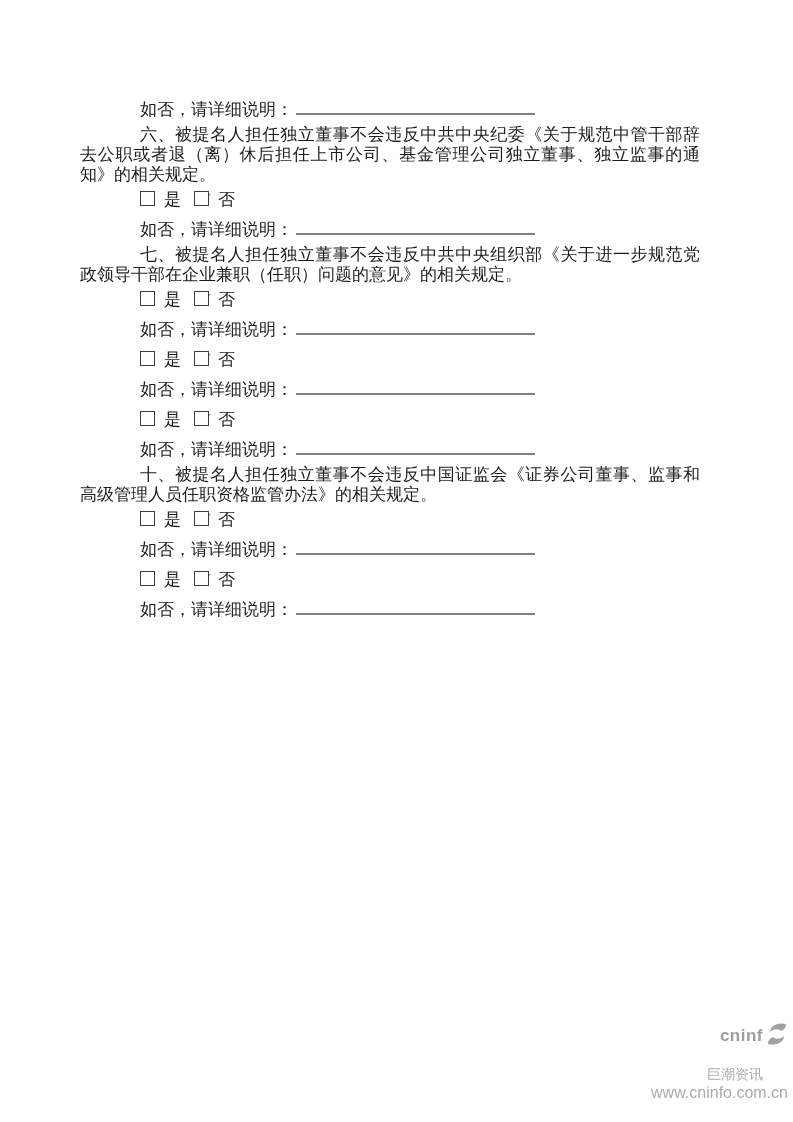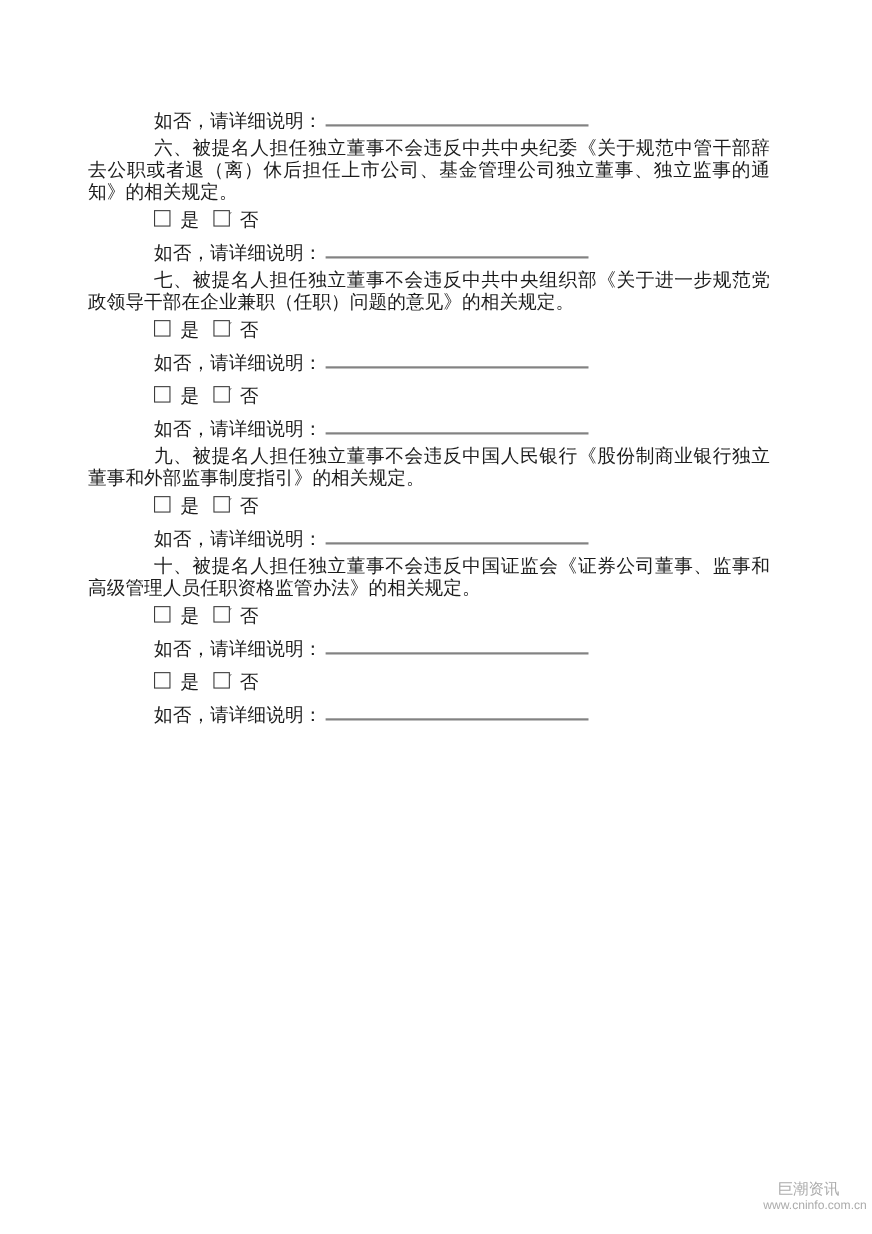--- a/index.html
+++ b/index.html
@@ -79,21 +79,21 @@
     justify-content: flex-end;
     gap: 2px;
   }
   .wm-brand {
     font-size: 17px;
     font-weight: bold;
     letter-spacing: 0.5px;
     color: #9d9d9d;
   }
   .wm-cn { font-size: 14px; margin-top: 18px; margin-right: 26px; color: #ababab; }
-  .wm-url { font-size: 11px; margin-top: 2px; margin-right: 1px; color: #ababab; }
+  .wm-url { font-size: 16px; margin-top: 2px; margin-right: 1px; color: #ababab; }
 </style>
 </head>
 <body>
 
 <div class="doc">
   <p class="line explain">
     <span>如否，请详细说明：</span><span class="uline"></span>
   </p>
   <div id="items">
   <div class="qa-item">
@@ -119,21 +119,20 @@
   <div class="qa-item">
     <p class="line yesno">
       <span class="cb"><span class="tick">✓</span></span><span class="cb-label">是</span><span class="cb"></span><span class="cb-label">否</span>
     </p>
     <p class="line explain">
       <span>如否，请详细说明：</span><span class="uline"></span>
     </p>
   </div>
 
   <div class="qa-item">
-    <p class="statement">九、被提名人担任独立董事不会违反中国人民银行《股份制商业银行独立董事和外部监事制度指引》的相关规定。</p>
     <p class="line yesno">
       <span class="cb"><span class="tick">✓</span></span><span class="cb-label">是</span><span class="cb"></span><span class="cb-label">否</span>
     </p>
     <p class="line explain">
       <span>如否，请详细说明：</span><span class="uline"></span>
     </p>
   </div>
 
   <div class="qa-item">
     <p class="statement">十、被提名人担任独立董事不会违反中国证监会《证券公司董事、监事和高级管理人员任职资格监管办法》的相关规定。</p>
@@ -150,15 +149,24 @@
       <span class="cb"><span class="tick">✓</span></span><span class="cb-label">是</span><span class="cb"></span><span class="cb-label">否</span>
     </p>
     <p class="line explain">
       <span>如否，请详细说明：</span><span class="uline"></span>
     </p>
   </div>
 </div>
 </div>
 
 <div class="watermark">
+  <div class="wm-top">
+    <span class="wm-brand">cninf</span>
+    <span>
+      <svg width="24" height="22" viewBox="0 0 24 22">
+        <path d="M21 1 C12 -1 5 3 5 9 C8 5.5 14 5.5 16 8 C19 7 21 4.5 21 1 Z" fill="#a2a2a2"></path>
+        <path d="M3 21 C12 23 19 19 19 13 C16 16.5 10 16.5 8 14 C5 15 3 17.5 3 21 Z" fill="#a2a2a2"></path>
+      </svg>
+    </span>
+  </div>
   <div class="wm-cn">巨潮资讯</div>
   <div class="wm-url">www.cninfo.com.cn</div>
 </div>
 
 </body></html>

